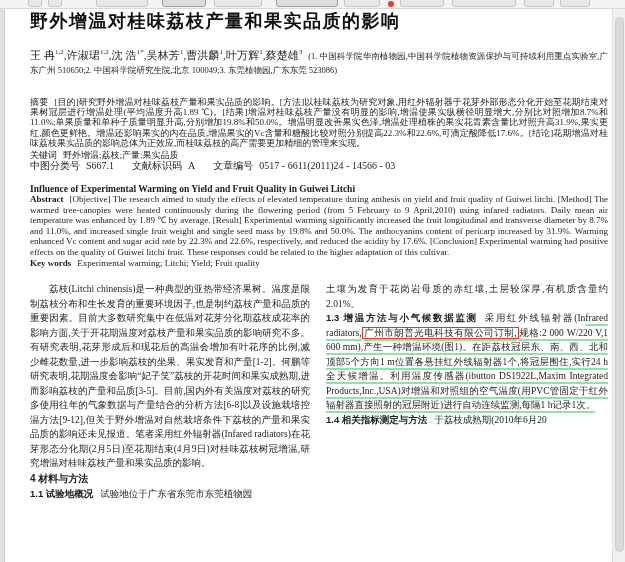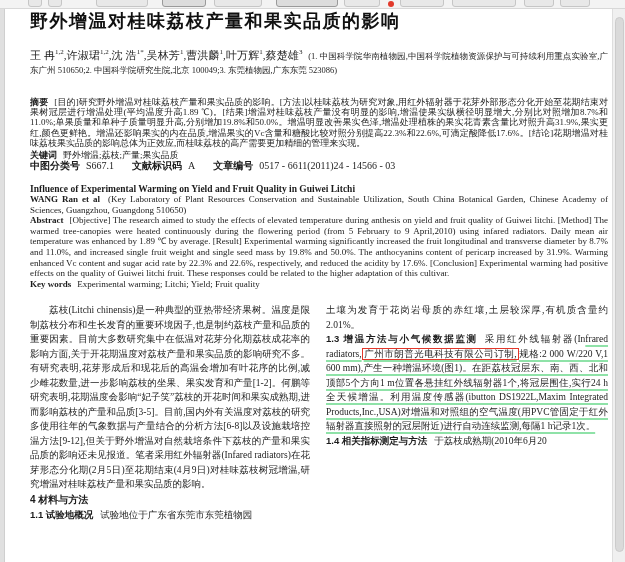--- a/index.html
+++ b/index.html
@@ -42,21 +42,21 @@
   }
   .title{
     font-family:"Liberation Sans", sans-serif;
     font-size:18px; font-weight:bold; letter-spacing:1.5px;
     color:#111; 
   }
   .authors{ margin-top:13px; font-size:11px; line-height:13px; text-align:justify; }
   .author sup{ font-size:7px; }
   .affil{ font-size:8.5px; color:#222; }
   .cn-abstract{ margin-top:20px; font-size:9px; line-height:10.4px; text-align:justify; }
-  .cn-abstract b, .kw b, .clc b { font-family:"Liberation Sans", sans-serif; font-weight:bold; margin-right:6px; }
+  .cn-abstract b, .kw b, .clc b { font-family:"Liberation Sans", sans-serif; font-weight:normal; margin-right:6px; }
   .kw{ margin-top:1px; font-size:9px; line-height:10.4px; }
   .clc{ margin-top:1px; font-size:10px; line-height:10.4px; }
   .clc .pair{ margin-right:18px; }
   .en-block{ margin-top:12px; font-size:9px; line-height:10.6px; text-align:justify; }
   .en-title{ font-weight:bold; font-size:9.5px; }
   .en-authors b{ font-weight:bold; }
   .en-abstract b, .en-kw b{ font-weight:bold; margin-right:6px; }
   
   .cols{ display:flex; margin-top:14px; }
   .col{ text-align:justify; font-size:9.5px; line-height:14.5px; }
@@ -112,21 +112,20 @@
     <p class="authors"><span><span class="author"><span>王 冉</span><sup>1,2</sup><span>,</span></span><span class="author"><span>许淑珺</span><sup>1,2</sup><span>,</span></span><span class="author"><span>沈 浩</span><sup>1*</sup><span>,</span></span><span class="author"><span>吴林芳</span><sup>1</sup><span>,</span></span><span class="author"><span>曹洪麟</span><sup>1</sup><span>,</span></span><span class="author"><span>叶万辉</span><sup>1</sup><span>,</span></span><span class="author"><span>蔡楚雄</span><sup>3</sup><span></span></span></span>&nbsp;&nbsp;<span class="affil">(1. 中国科学院华南植物园,中国科学院植物资源保护与可持续利用重点实验室,广东广州 510650;2. 中国科学院研究生院,北京 100049;3. 东莞植物园,广东东莞 523086)</span></p>
 
     <p class="cn-abstract"><b>摘要</b><span>[目的]研究野外增温对桂味荔枝产量和果实品质的影响。[方法]以桂味荔枝为研究对象,用红外辐射器于花芽外部形态分化开始至花期结束对果树冠层进行增温处理(平均温度升高1.89 ℃)。[结果]增温对桂味荔枝产量没有明显的影响,增温使果实纵横径明显增大,分别比对照增加8.7%和11.0%;单果质量和单种子质量明显升高,分别增加19.8%和50.0%。增温明显改善果实色泽,增温处理植株的果实花青素含量比对照升高31.9%,果实更红,颜色更鲜艳。增温还影响果实的内在品质,增温果实的Vc含量和糖酸比较对照分别提高22.3%和22.6%,可滴定酸降低17.6%。[结论]花期增温对桂味荔枝果实品质的影响总体为正效应,而桂味荔枝的高产需要更加精细的管理来实现。</span></p>
 
     <p class="kw"><b>关键词</b><span>野外增温;荔枝;产量;果实品质</span></p>
 
     <p class="clc"><span class="pair"><b>中图分类号</b><span>S667.1</span></span><span class="pair"><b>文献标识码</b><span>A</span></span><span class="pair"><b>文章编号</b><span>0517 - 6611(2011)24 - 14566 - 03</span></span></p>
 
     <div class="en-block">
       <div class="en-title">Influence of Experimental Warming on Yield and Fruit Quality in Guiwei Litchi</div>
-      <div class="en-authors"><b>WANG Ran et al</b>&nbsp;&nbsp;<span>(Key Laboratory of Plant Resources Conservation and Sustainable Utilization, South China Botanical Garden, Chinese Academy of Sciences, Guangzhou, Guangdong 510650)</span></div>
       <div class="en-abstract"><b>Abstract</b><span>[Objective] The research aimed to study the effects of elevated temperature during anthesis on yield and fruit quality of Guiwei litchi. [Method] The warmed tree-canopies were heated continuously during the flowering period (from 5 February to 9 April,2010) using infared radiators. Daily mean air temperature was enhanced by 1.89 ℃ by average. [Result] Experimental warming significantly increased the fruit longitudinal and transverse diameter by 8.7% and 11.0%, and increased single fruit weight and single seed mass by 19.8% and 50.0%. The anthocyanins content of pericarp increased by 31.9%. Warming enhanced Vc content and sugar acid rate by 22.3% and 22.6%, respectively, and reduced the acidity by 17.6%. [Conclusion] Experimental warming had positive effects on the quality of Guiwei litchi fruit. These responses could be related to the higher adaptation of this cultivar.</span></div>
       <div class="en-kw"><b>Key words</b><span>Experimental warming; Litchi; Yield; Fruit quality</span></div>
     </div>
 
     <div class="cols">
       <div class="col left">
         <p class="indent">荔枝(Litchi chinensis)是一种典型的亚热带经济果树。温度是限制荔枝分布和生长发育的重要环境因子,也是制约荔枝产量和品质的重要因素。目前大多数研究集中在低温对花芽分化期荔枝成花率的影响方面,关于开花期温度对荔枝产量和果实品质的影响研究不多。有研究表明,花芽形成后和现花后的高温会增加有叶花序的比例,减少雌花数量,进一步影响荔枝的坐果、果实发育和产量[1-2]。何鹏等研究表明,花期温度会影响“妃子笑”荔枝的开花时间和果实成熟期,进而影响荔枝的产量和品质[3-5]。目前,国内外有关温度对荔枝的研究多使用往年的气象数据与产量结合的分析方法[6-8]以及设施栽培控温方法[9-12],但关于野外增温对自然栽培条件下荔枝的产量和果实品质的影响还未见报道。笔者采用红外辐射器(Infared radiators)在花芽形态分化期(2月5日)至花期结束(4月9日)对桂味荔枝树冠增温,研究增温对桂味荔枝产量和果实品质的影响。</p>
         <h2>4  材料与方法</h2>
         <p><b class="seclabel">1.1  试验地概况</b><span>试验地位于广东省东莞市东莞植物园</span></p>
       </div>

